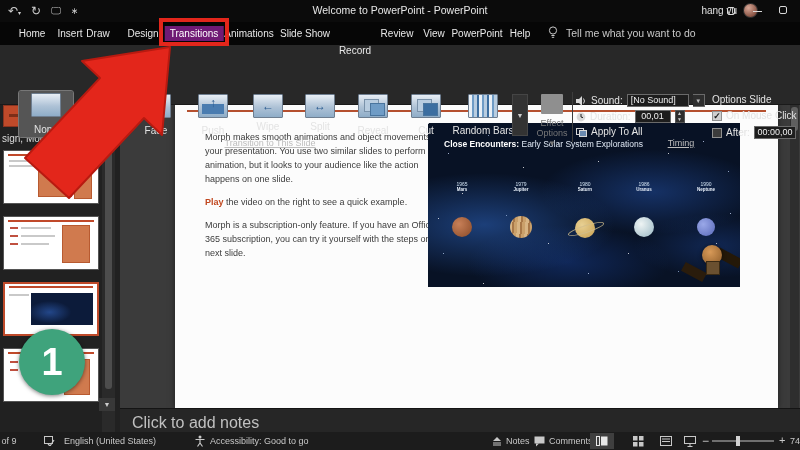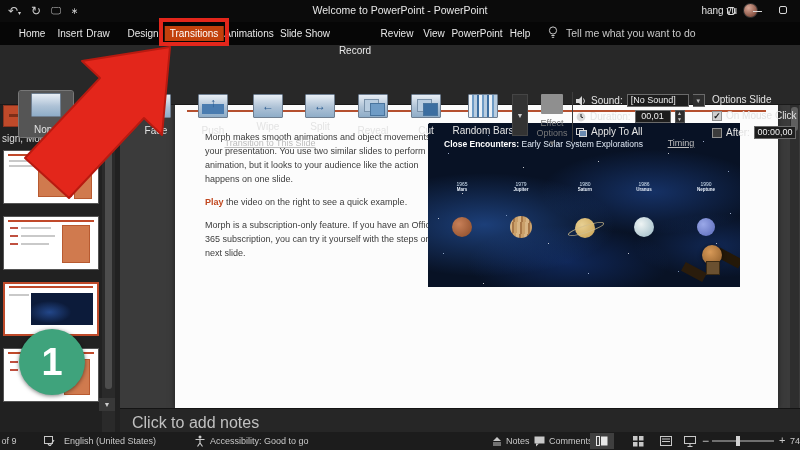--- a/index.html
+++ b/index.html
@@ -17,21 +17,21 @@
   .avatar { width:15px; height:15px; border-radius:50%;
     background:radial-gradient(circle at 35% 30%, #d8a898, #8a5444 70%, #5a3028); border:1px solid #333; }
   .winbtn { position:absolute; top:0; width:20px; height:22px; color:#d8d8d8; }
   .minbar { position:absolute; left:5px; top:11px; width:9px; height:1px; background:#d8d8d8; }
   .restorebox { position:absolute; left:5px; top:6px; width:8px; height:8px; border:1px solid #d8d8d8; border-radius:2px; }
 
   
   #menurow { left:0; top:22px; width:800px; height:23px; background:#060606; z-index:5; }
   .mtab { position:absolute; top:4px; transform:translateX(-50%); color:#e8e8e8;
     font-size:10px; white-space:nowrap; padding:2px 5px; }
-  .mtab.active { background:#c2410c; color:#fff; }
+  .mtab.active { background:#701a75; color:#fff; }
   #tellme-wrap { position:absolute; left:548px; top:4px; display:flex; gap:8px; align-items:center; color:#c9c9c9; font-size:10.5px; }
 
   
   #ribbon { left:0; top:45px; width:800px; height:60px; background:#282828; border-bottom:1px solid #1a1a1a; z-index:4; }
   .titem { position:absolute; top:49px; width:54px; text-align:center; }
   .ticon { display:inline-block; width:30px; height:24px; border:1px solid #6e7e90; border-radius:1px;
     background:linear-gradient(#e8eef5,#aec2d6 55%,#8fadc8); position:relative;
     color:#2a5a8f; font-size:12px; line-height:22px; font-weight:bold; }
   .tlabel { display:block; margin-top:3px; color:#e3e3e3; font-size:10px; white-space:nowrap; }
   .titem.sel { background:#555; border-radius:2px; outline:1px solid #777; padding-top:2px; margin-top:-3px; padding-bottom:2px; }

